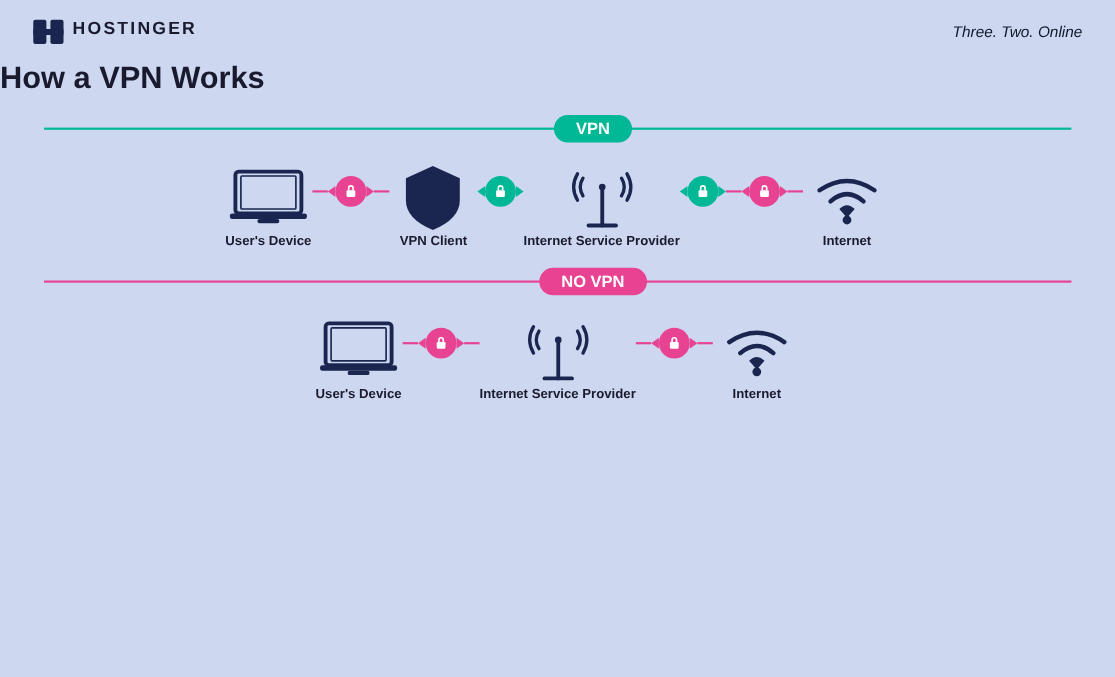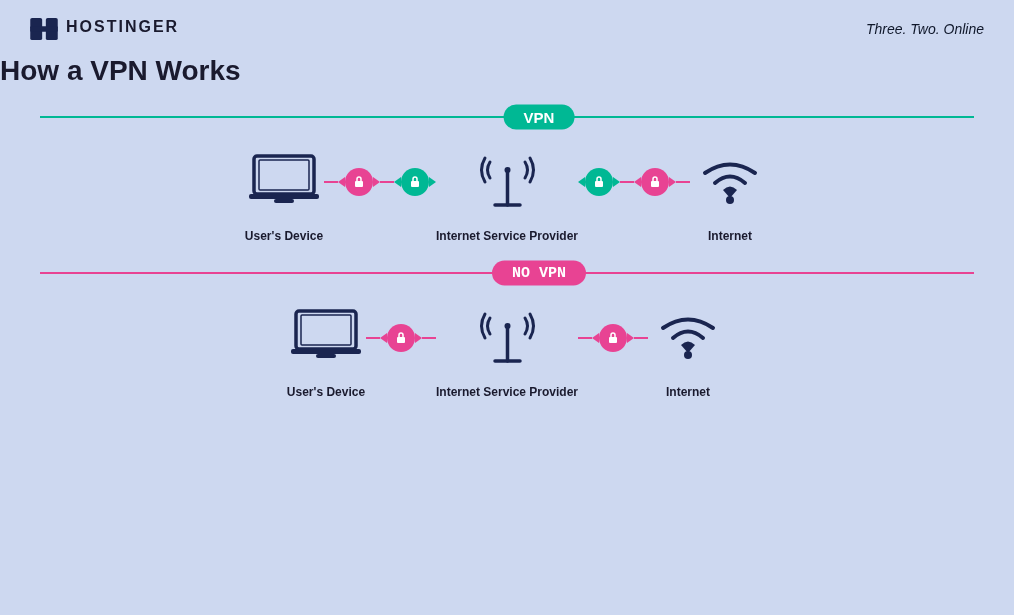--- a/index.html
+++ b/index.html
@@ -60,21 +60,21 @@
       align-items: center;
       justify-content: center;
       gap: 0;
       padding: 18px 20px 5px 20px;
     }
 
     .diagram-node {
       display: flex;
       flex-direction: column;
       align-items: center;
-      gap: 19px;
+      gap: 2px;
       min-width: 80px;
     }
 
     .diagram-node .icon-wrap {
       width: 70px;
       height: 60px;
       display: flex;
       align-items: center;
       justify-content: center;
     }
@@ -163,20 +163,28 @@
     <div style="width:28px;height:28px;border-radius:50%;background:#e84393;display:flex;align-items:center;justify-content:center;">
       <svg width="14" height="14" viewBox="0 0 14 14">
           <rect x="3" y="6" width="8" height="6" rx="1" fill="white"></rect>
           <path d="M5 6V4a2 2 0 014 0v2" stroke="white" stroke-width="1.5" fill="none"></path>
         </svg>
     </div>
     <div style="width:0;height:0;border-top:5px solid transparent;border-bottom:5px solid transparent;border-left:7px solid #e84393;"></div>
     <div style="width:14px;height:2px;background:#e84393;"></div>
   </div>
 
+  <div class="diagram-node">
+    <div class="icon-wrap">
+      <svg width="55" height="62" viewBox="0 0 55 62">
+        <path d="M27.5 2 L52 13 L52 33 Q52 50 27.5 60 Q3 50 3 33 L3 13 Z" fill="#1a2550"></path>
+      </svg>
+    </div>
+    <span class="label">VPN Client</span>
+  </div>
 
   <div style="display:flex;align-items:center;margin-bottom:30px;">
     <div style="width:0;height:0;border-top:5px solid transparent;border-bottom:5px solid transparent;border-right:7px solid #00b894;"></div>
     <div style="width:28px;height:28px;border-radius:50%;background:#00b894;display:flex;align-items:center;justify-content:center;">
       <svg width="14" height="14" viewBox="0 0 14 14">
           <rect x="3" y="6" width="8" height="6" rx="1" fill="white"></rect>
           <path d="M5 6V4a2 2 0 014 0v2" stroke="white" stroke-width="1.5" fill="none"></path>
         </svg>
     </div>
     <div style="width:0;height:0;border-top:5px solid transparent;border-bottom:5px solid transparent;border-left:7px solid #00b894;"></div>
@@ -233,21 +241,21 @@
         <path d="M20 30 Q35 17 50 30" fill="none" stroke="#1a2550" stroke-width="4" stroke-linecap="round"></path>
         <path d="M10 20 Q35 3 60 20" fill="none" stroke="#1a2550" stroke-width="4" stroke-linecap="round"></path>
         <circle cx="35" cy="47" r="4" fill="#1a2550"></circle>
       </svg>
     </div>
     <span class="label">Internet</span>
   </div>
 
 </div>
 
-<div class="section-divider-container" style="margin-top:8px;font-family:Liberation Mono, monospace;">
+<div class="section-divider-container" style="margin-top:8px;">
   <div class="line" style="background:#e84393;"></div>
   <div class="badge" style="background:#e84393;">NO VPN</div>
 </div>
 
 <div class="diagram-row" style="justify-content:center; gap:0; padding-top:18px;">
 
   <div class="diagram-node">
     <div class="icon-wrap">
       <svg width="70" height="55" viewBox="0 0 70 55">
         <rect x="5" y="3" width="60" height="38" rx="3" fill="none" stroke="#1a2550" stroke-width="3.5"></rect>

